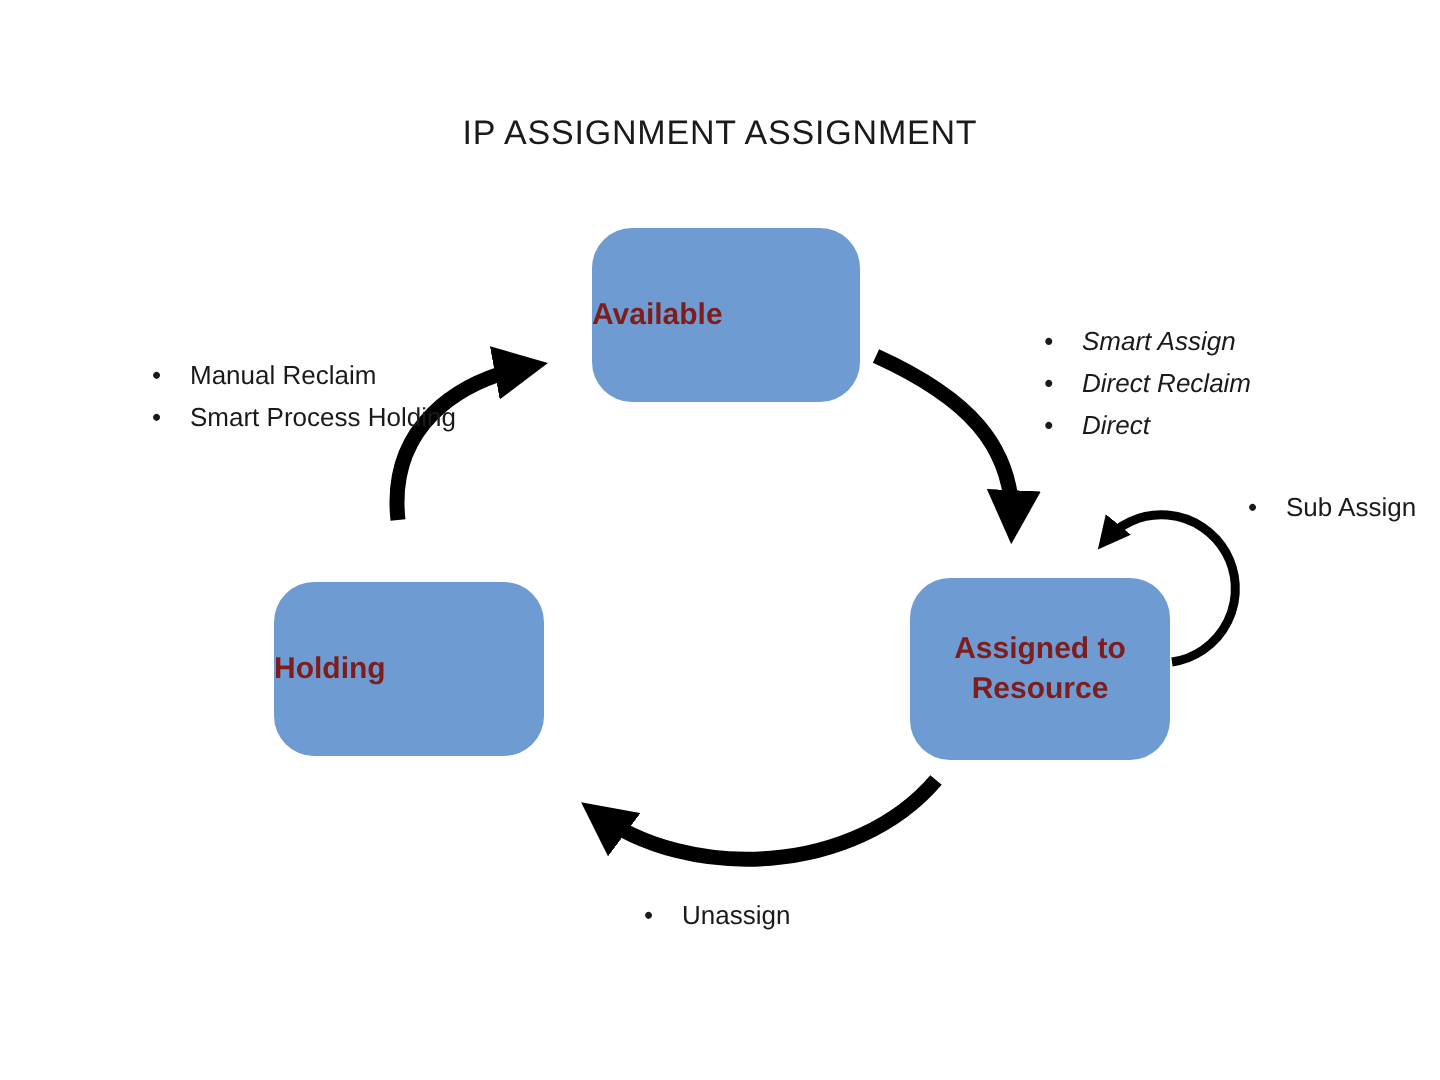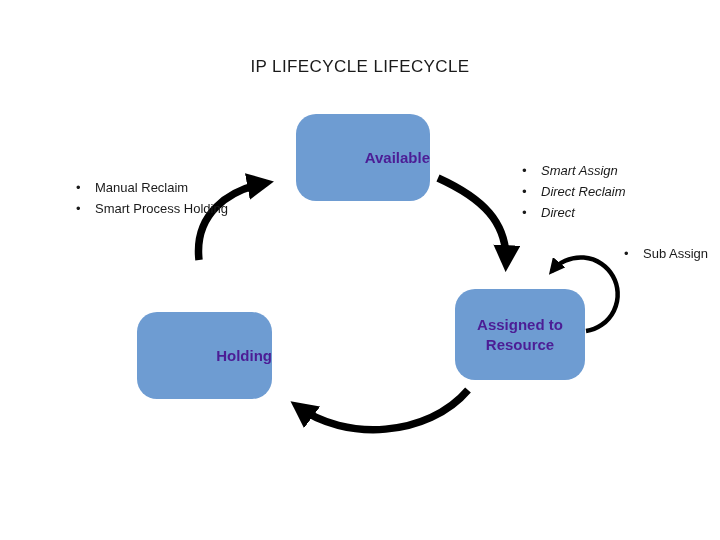--- a/index.html
+++ b/index.html
@@ -21,33 +21,33 @@
     width: 100%;
     text-align: center;
     font-size: 17px;
     color: #1a1a1a;
     letter-spacing: 0.4px;
   }
 
   .node {
     position: absolute;
     background: #6E9CD2;
-    color: #4c1d95;
+    color: #7f1d1d;
     font-weight: bold;
     font-size: 15px;
     border-radius: 20px;
     display: flex;
     align-items: center;
-    justify-content: flex-end;
+    justify-content: flex-start;
     text-align: center;
     line-height: 1.3;
   }
   #node-available { left: 296px; top: 114px; width: 134px; height: 87px; }
   #node-assigned  { left: 455px; top: 289px; width: 130px; height: 91px; padding: 0 15px; }
-  #node-holding   { left: 137px; top: 291px; width: 135px; height: 87px; margin-top: 21px; }
+  #node-holding   { left: 137px; top: 291px; width: 135px; height: 87px; }
 
   .bullets {
     position: absolute;
     list-style: none;
     font-size: 13px;
     color: #1a1a1a;
   }
   .bullets li {
     position: relative;
     padding-left: 23px;
@@ -69,21 +69,21 @@
   svg.arrows { position: absolute; left: 0; top: 0; }
   .arrow-path { fill: none; stroke: #000000; }
   .main-arrow { stroke-width: 7.5px; }
   .loop-arrow { stroke-width: 4.5px; }
 </style>
 </head>
 <body>
 
 <div class="canvas">
 
-  <div class="title">IP LIFECYCLE LIFECYCLE</div>
+  <div class="title">IP ASSIGNMENT ASSIGNMENT</div>
 
   <svg class="arrows" width="720" height="540" viewBox="0 0 720 540">
     <defs>
       <marker id="ah" viewBox="0 0 10 10" refX="7" refY="5" markerWidth="3.6" markerHeight="3.6" orient="auto">
         <path d="M0,0 L10,5 L0,10 z" fill="#000000"></path>
       </marker>
     </defs>
     <path class="arrow-path main-arrow" d="M438,178 C482,198 508,222 506,264" marker-end="url(#ah)"></path>
     <path class="arrow-path main-arrow" d="M468,390 C428,437 345,442 297,406" marker-end="url(#ah)"></path>
     <path class="arrow-path main-arrow" d="M199,260 C194,214 228,190 266,183" marker-end="url(#ah)"></path>
@@ -110,14 +110,17 @@
 
   <ul class="bullets" id="list-sub-assign">
     <li>Sub Assign</li>
   </ul>
 
   <ul class="bullets" id="list-reclaim">
     <li>Manual Reclaim</li>
     <li>Smart Process Holding</li>
   </ul>
 
+  <ul class="bullets" id="list-unassign">
+    <li>Unassign</li>
+  </ul>
 
 </div>
 
 </body></html>

